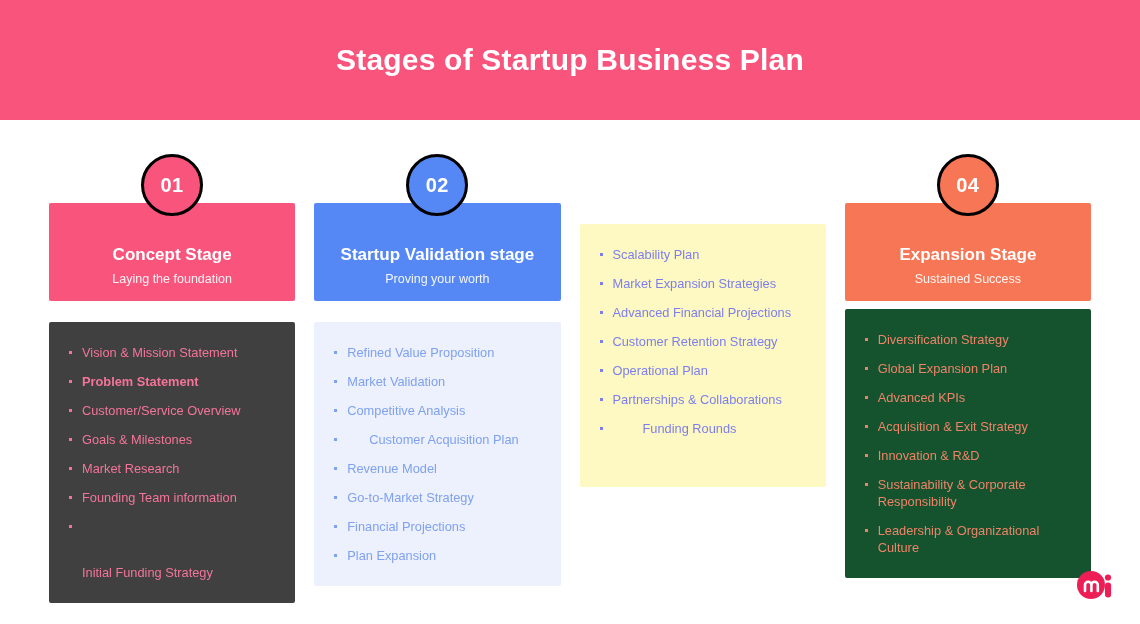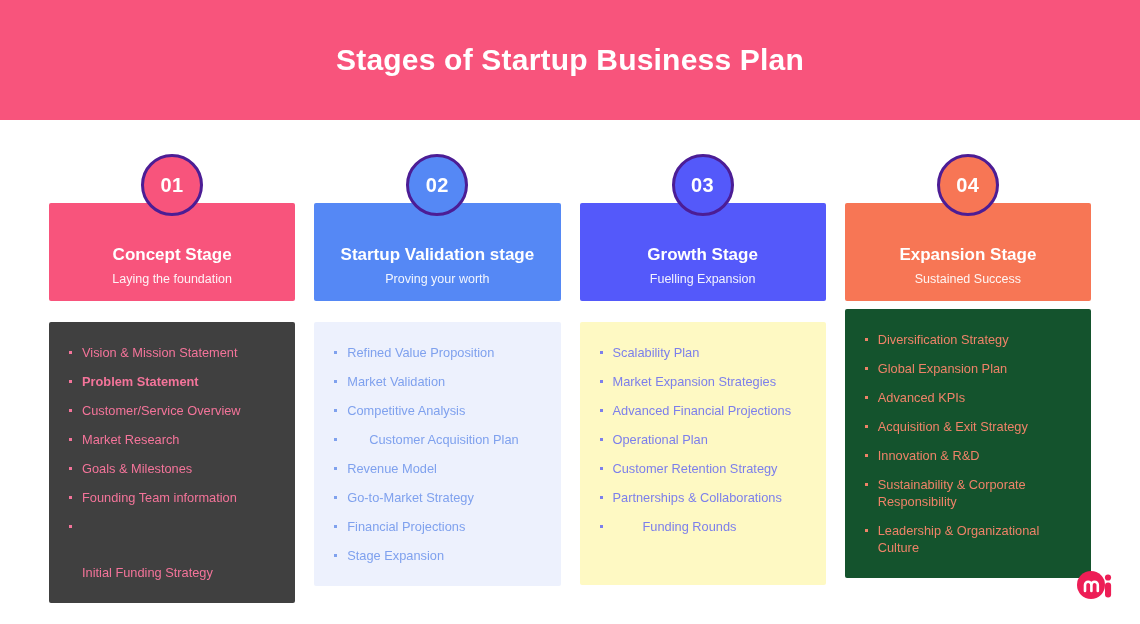--- a/index.html
+++ b/index.html
@@ -63,21 +63,21 @@
     box-sizing: border-box;
   }
   .stage-badge {
     position: absolute;
     top: -49px;
     left: 50%;
     transform: translateX(-50%);
     width: 62px;
     height: 62px;
     border-radius: 50%;
-    border: 3px solid #4c1d95;
+    border: 3px solid #000000;
     box-sizing: border-box;
     display: flex;
     align-items: center;
     justify-content: center;
     color: #ffffff;
     font-size: 20px;
     font-weight: bold;
     letter-spacing: 0.5px;
   }
   .stage-title {
@@ -155,25 +155,25 @@
         <div class="bullet-row">
           <span class="bullet-dot" style="background: rgb(244, 116, 154);"></span>
           <span class="bullet-text" style="color: rgb(244, 116, 154); font-weight: bold;">Problem Statement</span>
         </div>
         <div class="bullet-row">
           <span class="bullet-dot" style="background: rgb(244, 116, 154);"></span>
           <span class="bullet-text" style="color: rgb(244, 116, 154);">Customer/Service Overview</span>
         </div>
         <div class="bullet-row">
           <span class="bullet-dot" style="background: rgb(244, 116, 154);"></span>
+          <span class="bullet-text" style="color: rgb(244, 116, 154);">Goals &amp; Milestones</span>
+        </div>
+        <div class="bullet-row">
+          <span class="bullet-dot" style="background: rgb(244, 116, 154);"></span>
           <span class="bullet-text" style="color: rgb(244, 116, 154);">Market Research</span>
-        </div>
-        <div class="bullet-row">
-          <span class="bullet-dot" style="background: rgb(244, 116, 154);"></span>
-          <span class="bullet-text" style="color: rgb(244, 116, 154);">Goals &amp; Milestones</span>
         </div>
         <div class="bullet-row">
           <span class="bullet-dot" style="background: rgb(244, 116, 154);"></span>
           <span class="bullet-text" style="color: rgb(244, 116, 154);">Founding Team information</span>
         </div>
         <div class="bullet-row">
           <span class="bullet-dot" style="background: rgb(244, 116, 154);"></span>
           <span class="bullet-text" style="color: rgb(244, 116, 154); margin-top: 46px;">Initial Funding Strategy</span>
         </div>
       </div>
@@ -208,50 +208,45 @@
         <div class="bullet-row">
           <span class="bullet-dot" style="background: rgb(127, 161, 238);"></span>
           <span class="bullet-text" style="color: rgb(127, 161, 238);">Go-to-Market Strategy</span>
         </div>
         <div class="bullet-row">
           <span class="bullet-dot" style="background: rgb(127, 161, 238);"></span>
           <span class="bullet-text" style="color: rgb(127, 161, 238);">Financial Projections</span>
         </div>
         <div class="bullet-row">
           <span class="bullet-dot" style="background: rgb(127, 161, 238);"></span>
-          <span class="bullet-text" style="color: rgb(127, 161, 238);">Stage Expansion</span>
+          <span class="bullet-text" style="color: rgb(127, 161, 238);">Plan Expansion</span>
         </div>
       </div>
     </div>
     <div class="column">
-      <div class="stage-card" style="background: rgb(84, 89, 250);">
-        <div class="stage-badge" style="background: rgb(84, 89, 250);">03</div>
-        <div class="stage-title">Growth Stage</div>
-        <div class="stage-subtitle">Fuelling Expansion</div>
-      </div>
       <div class="list-panel" style="background: #fef9c3;">
         <div class="bullet-row">
           <span class="bullet-dot" style="background: rgb(124, 127, 235);"></span>
           <span class="bullet-text" style="color: rgb(124, 127, 235);">Scalability Plan</span>
         </div>
         <div class="bullet-row">
           <span class="bullet-dot" style="background: rgb(124, 127, 235);"></span>
           <span class="bullet-text" style="color: rgb(124, 127, 235);">Market Expansion Strategies</span>
         </div>
         <div class="bullet-row">
           <span class="bullet-dot" style="background: rgb(124, 127, 235);"></span>
           <span class="bullet-text" style="color: rgb(124, 127, 235);">Advanced Financial Projections</span>
         </div>
         <div class="bullet-row">
           <span class="bullet-dot" style="background: rgb(124, 127, 235);"></span>
+          <span class="bullet-text" style="color: rgb(124, 127, 235);">Customer Retention Strategy</span>
+        </div>
+        <div class="bullet-row">
+          <span class="bullet-dot" style="background: rgb(124, 127, 235);"></span>
           <span class="bullet-text" style="color: rgb(124, 127, 235);">Operational Plan</span>
-        </div>
-        <div class="bullet-row">
-          <span class="bullet-dot" style="background: rgb(124, 127, 235);"></span>
-          <span class="bullet-text" style="color: rgb(124, 127, 235);">Customer Retention Strategy</span>
         </div>
         <div class="bullet-row">
           <span class="bullet-dot" style="background: rgb(124, 127, 235);"></span>
           <span class="bullet-text" style="color: rgb(124, 127, 235);">Partnerships &amp; Collaborations</span>
         </div>
         <div class="bullet-row">
           <span class="bullet-dot" style="background: rgb(124, 127, 235);"></span>
           <span class="bullet-text" style="color: rgb(124, 127, 235); margin-left: 30px;">Funding Rounds</span>
         </div>
       </div>

